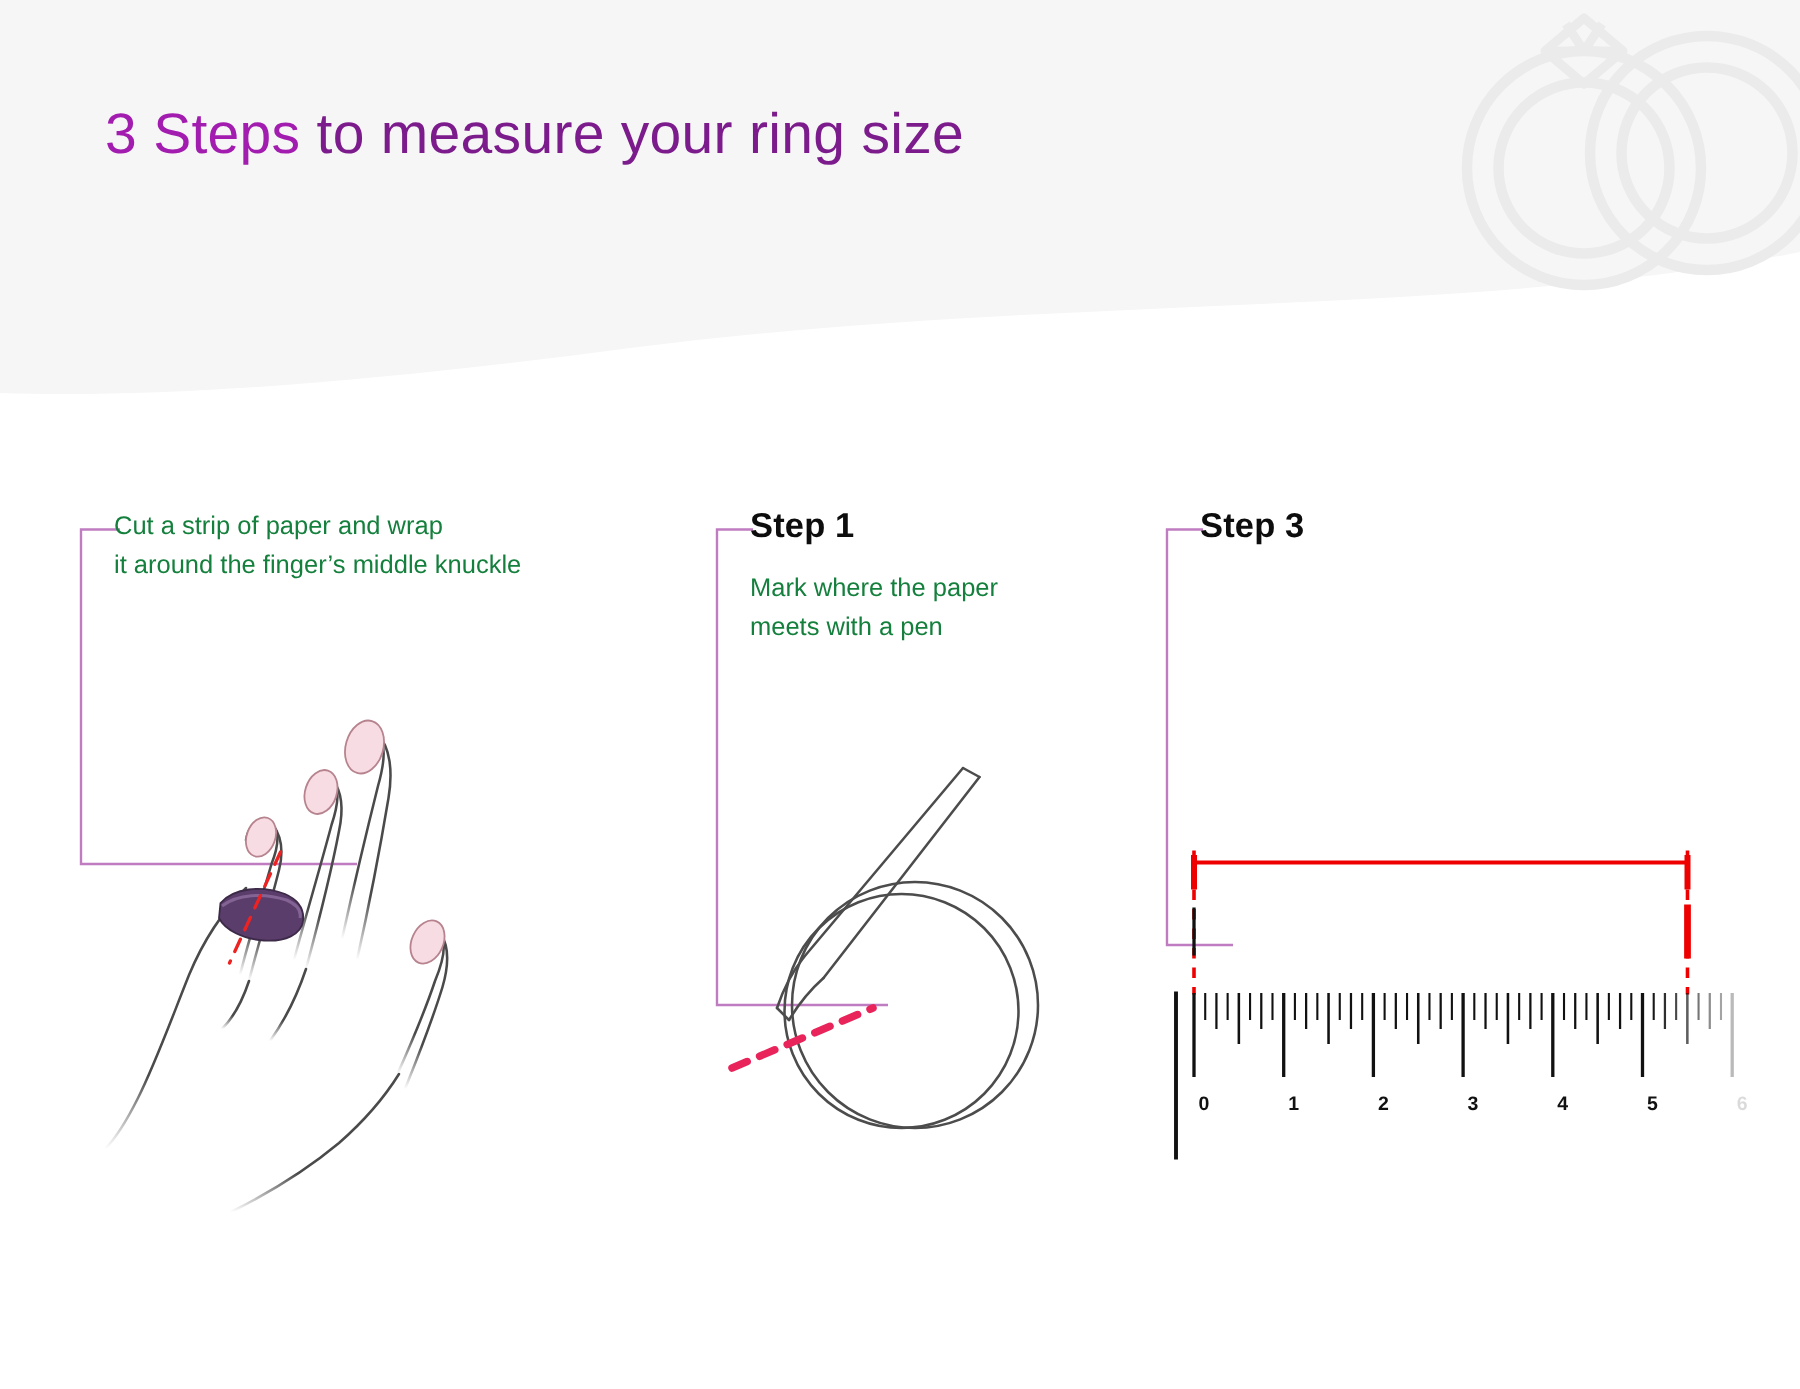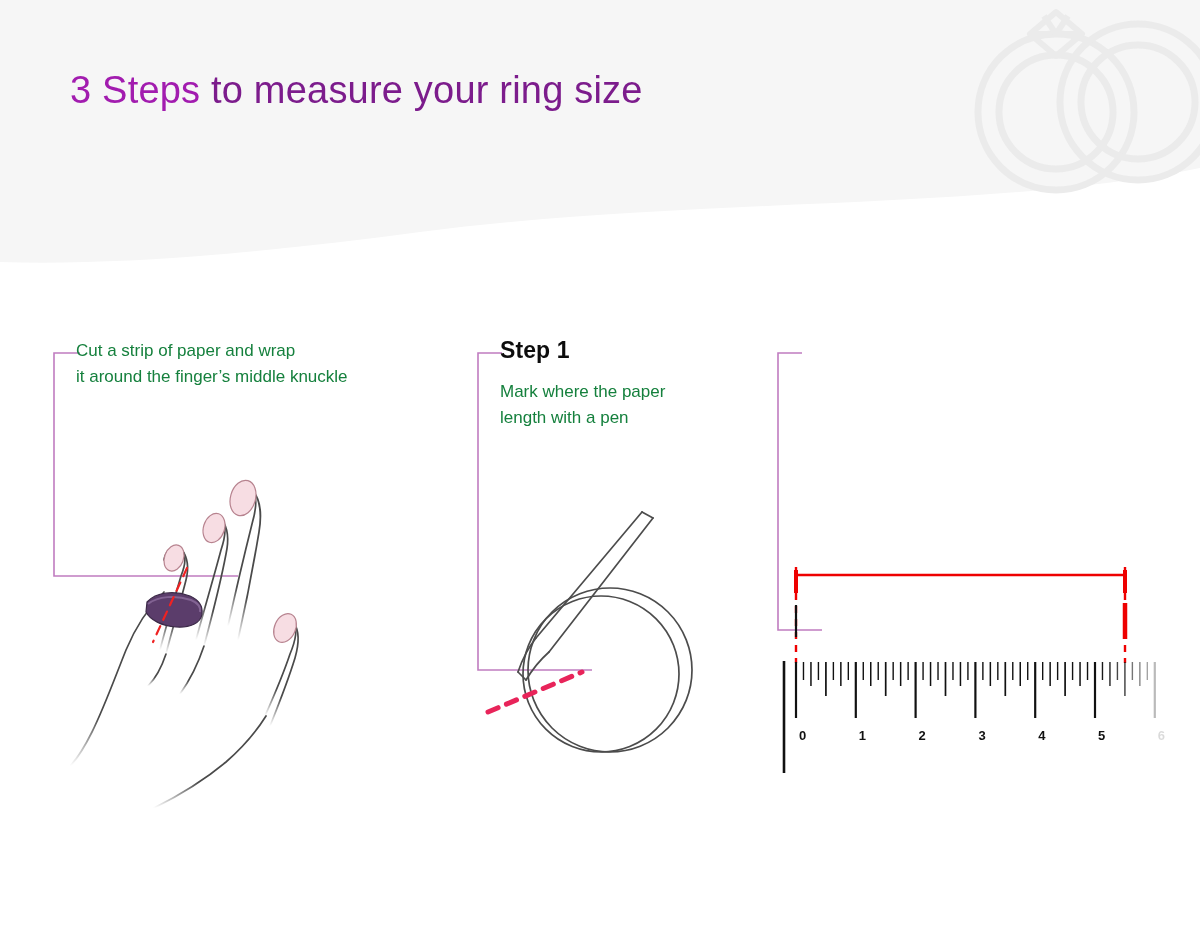--- a/index.html
+++ b/index.html
@@ -138,29 +138,30 @@
   </div>
 </div>
 
 <div class="step-col" id="step-col-2">
   <svg class="step-bracket" width="130" height="340" viewBox="0 0 130 340">
     <path d="M30,15 L6,15 L6,332 L120,332" fill="none" stroke="#c07cc0" stroke-width="1.6"></path>
   </svg>
   <div class="step-text-block">
     <div class="step-heading">Step 1</div>
     <div class="step-desc">Mark where the paper
-length with a pen</div>
+meets with a pen</div>
   </div>
 </div>
 
 <div class="step-col" id="step-col-3">
   <svg class="step-bracket" width="60" height="300" viewBox="0 0 60 300">
     <path d="M30,15 L6,15 L6,292 L50,292" fill="none" stroke="#c07cc0" stroke-width="1.6"></path>
   </svg>
   <div class="step-text-block">
+    <div class="step-heading">Step 3</div>
   </div>
 </div>
 
 <svg class="illus" id="illus-hand" width="330" height="380" viewBox="0 0 330 380">
   <defs>
     <linearGradient id="handFade" x1="0" y1="0" x2="0" y2="1">
       <stop offset="0.72" stop-color="#4a4a4a" stop-opacity="1"></stop>
       <stop offset="1" stop-color="#4a4a4a" stop-opacity="0"></stop>
     </linearGradient>
   </defs>

